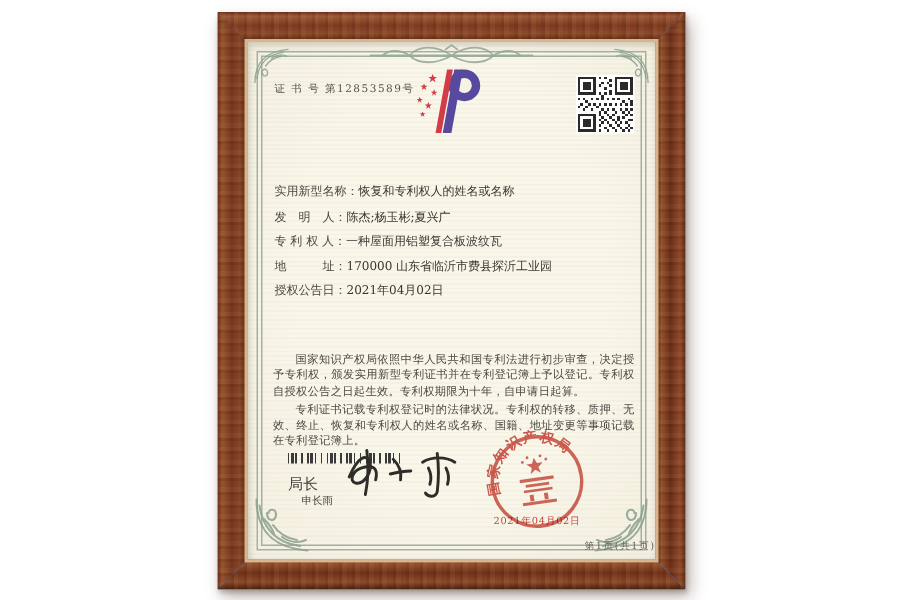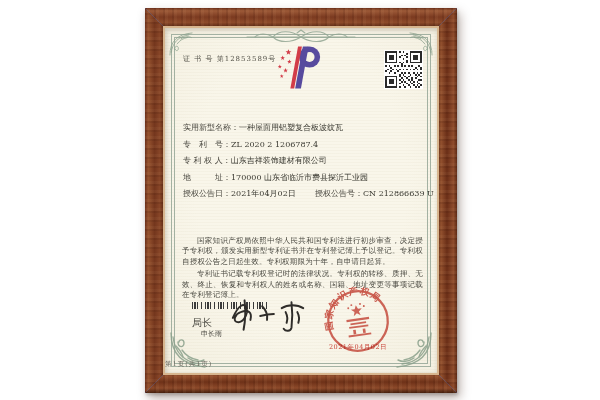--- a/index.html
+++ b/index.html
@@ -79,21 +79,21 @@
     background:
       repeating-linear-gradient(90deg,#3a3a3a 0 1px,transparent 1px 2px,#3a3a3a 2px 4px,transparent 4px 5px,#3a3a3a 5px 6px,transparent 6px 9px,#3a3a3a 9px 10px,transparent 10px 13px);}
   .signer-title{position:absolute;left:27px;top:288px;font-size:10px;color:#44433c;}
   .signer-name{position:absolute;left:36px;top:301px;font-size:7px;color:#44433c;}
   .signature{position:absolute;left:60px;top:267px;width:88px;height:42px;}
 
   .seal{position:absolute;left:158px;top:258px;width:70px;height:70px;z-index:4;
     transform:rotate(-8deg);mix-blend-mode:multiply;opacity:.88;}
   .seal-date{position:absolute;left:152px;top:315px;width:82px;text-align:center;
     font-size:6.5px;color:#c9453a;z-index:3;letter-spacing:.5px;}
-  .page-footer{position:absolute;left:0;right:0;top:332px;text-align:left;
+  .page-footer{position:absolute;left:0;right:0;top:332px;text-align:right;
     font-size:6.5px;color:#6a685e;letter-spacing:1px;}
 </style>
 </head>
 <body>
 
 <div class="stage">
   <div class="frame">
     <div class="wood side-top"></div>
     <div class="wood side-bottom"></div>
     <div class="wood side-left"></div>
@@ -196,34 +196,33 @@
             M8 18h1v1H8z M12 18h1v1h-1z M15 18h1v1h-1z M19 18h1v1h-1z
             M10 19h1v1h-1z M13 19h1v1h-1z M16 19h1v1h-1z M18 19h1v1h-1z M20 19h1v1h-1z
             M8 20h1v1H8z M11 20h1v1h-1z M14 20h1v1h-1z M17 20h1v1h-1z M19 20h1v1h-1z"></path>
           </g>
         </svg>
       </div>
 
 
       <div class="fields">
         <div class="field-row">
-          <span class="f-label">实用新型名称：</span><span class="f-value">一种屋面用铝塑复合板波纹瓦</span>
-        </div>
-        <div class="field-row">
-          <span class="f-label">专　利　号：</span><span class="f-value">ZL 2020 2 1206787.4</span>
-        </div>
-        <div class="field-row">
-          <span class="f-label">专 利 权 人：</span><span class="f-value">山东吉祥装饰建材有限公司</span>
+          <span class="f-label">实用新型名称：</span><span class="f-value">恢复和专利权人的姓名或名称</span>
+        </div>
+        <div class="field-row">
+          <span class="f-label">发　明　人：</span><span class="f-value">陈杰;杨玉彬;夏兴广</span>
+        </div>
+        <div class="field-row">
+          <span class="f-label">专 利 权 人：</span><span class="f-value">一种屋面用铝塑复合板波纹瓦</span>
         </div>
         <div class="field-row">
           <span class="f-label">地　　　址：</span><span class="f-value">170000 山东省临沂市费县探沂工业园</span>
         </div>
         <div class="field-row">
           <span class="pair"><span class="f-label">授权公告日：</span><span class="f-value">2021年04月02日</span></span>
-          <span class="pair pair2"><span class="f-label">授权公告号：</span><span class="f-value">CN 212866639 U</span></span>
         </div>
       </div>
 
       <div class="paras">
         <p>国家知识产权局依照中华人民共和国专利法进行初步审查，决定授予专利权，颁发实用新型专利证书并在专利登记簿上予以登记。专利权自授权公告之日起生效。专利权期限为十年，自申请日起算。</p>
         <p>专利证书记载专利权登记时的法律状况。专利权的转移、质押、无效、终止、恢复和专利权人的姓名或名称、国籍、地址变更等事项记载在专利登记簿上。</p>
       </div>
 
       <div class="barcode"></div>
 

